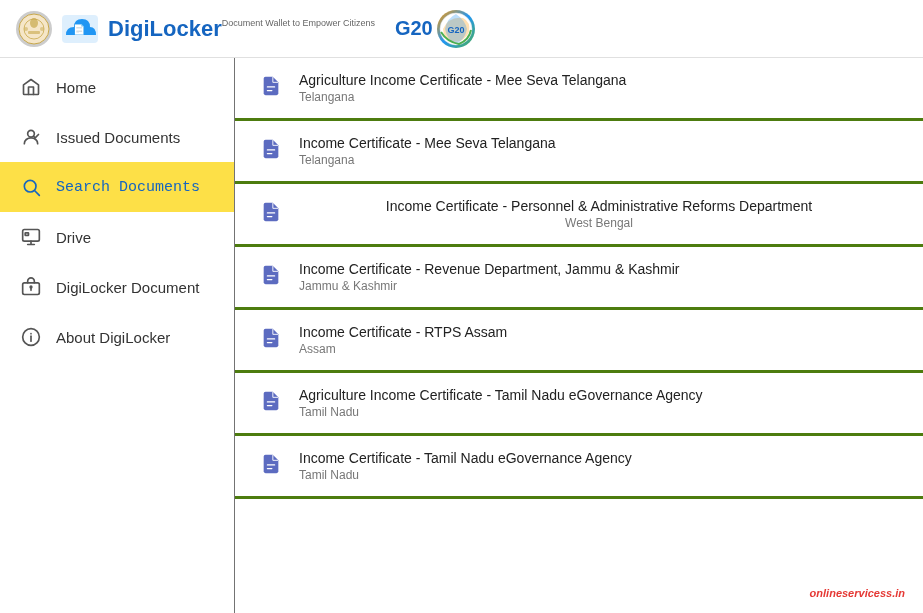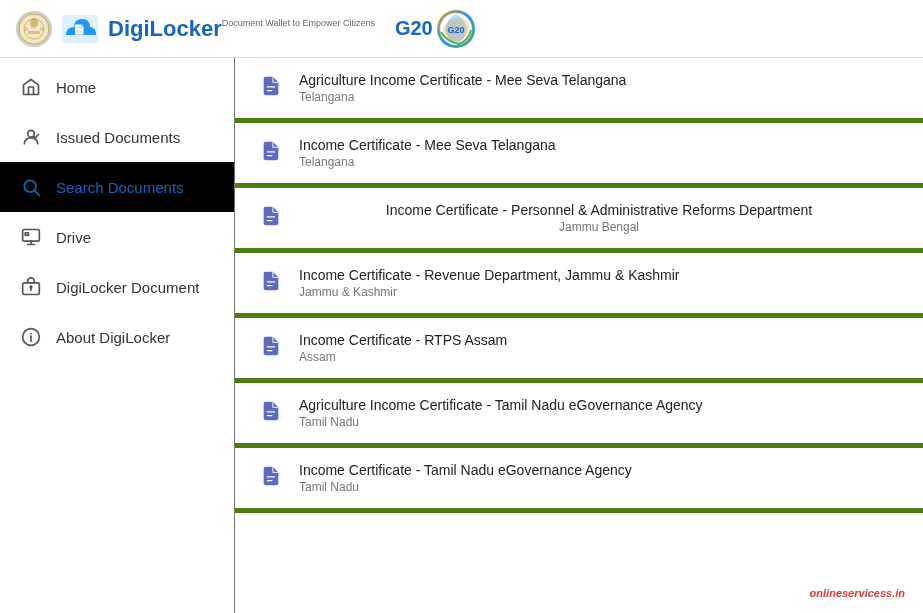--- a/index.html
+++ b/index.html
@@ -81,22 +81,23 @@
       display: flex;
       align-items: center;
       gap: 14px;
       padding: 14px 20px;
       cursor: pointer;
       font-size: 15px;
       color: #333;
       border-radius: 0;
     }
     .sidebar-item.active {
-      background: #000000;
+      background: #fde047;
       color: #1565C0;
+      font-family: Liberation Mono, monospace;
     }
     .sidebar-item .nav-icon {
       width: 22px; height: 22px;
       display: flex; align-items: center; justify-content: center;
       flex-shrink: 0;
     }
     .sidebar-item .nav-label {
       font-size: 15px;
     }
     .sidebar-item.active .nav-label {
@@ -114,21 +115,21 @@
       background: #fff;
     }
     .doc-list {
       width: 100%;
     }
     .doc-item {
       display: flex;
       align-items: flex-start;
       gap: 16px;
       padding: 14px 24px;
-      border-bottom: 5px solid #4d7c0f;
+      border-bottom: 3px solid #4d7c0f;
       position: relative;
       cursor: pointer;
     }
     .doc-icon {
       margin-top: 2px;
       flex-shrink: 0;
       width: 24px; height: 24px;
       display: flex; align-items: center; justify-content: center;
     }
     .doc-icon svg {
@@ -309,21 +310,21 @@
 
       <div class="doc-icon">
         <svg viewBox="0 0 24 24" fill="#5C6BC0">
           <path d="M14 2H6a2 2 0 00-2 2v16a2 2 0 002 2h12a2 2 0 002-2V8l-6-6z"></path>
           <path d="M14 2v6h6" fill="none" stroke="#fff" stroke-width="1"></path>
           <path d="M8 13h8M8 17h5" stroke="#fff" stroke-width="1.2" stroke-linecap="round"></path>
         </svg>
       </div>
       <div class="doc-text">
         <div class="doc-name">Income Certificate - Personnel &amp; Administrative Reforms Department</div>
-        <div class="doc-region">Jammu Bengal</div>
+        <div class="doc-region">West Bengal</div>
       </div>
     </div>
         <div class="doc-item" style="position: relative;">
 
       <div class="doc-icon">
         <svg viewBox="0 0 24 24" fill="#5C6BC0">
           <path d="M14 2H6a2 2 0 00-2 2v16a2 2 0 002 2h12a2 2 0 002-2V8l-6-6z"></path>
           <path d="M14 2v6h6" fill="none" stroke="#fff" stroke-width="1"></path>
           <path d="M8 13h8M8 17h5" stroke="#fff" stroke-width="1.2" stroke-linecap="round"></path>
         </svg>

